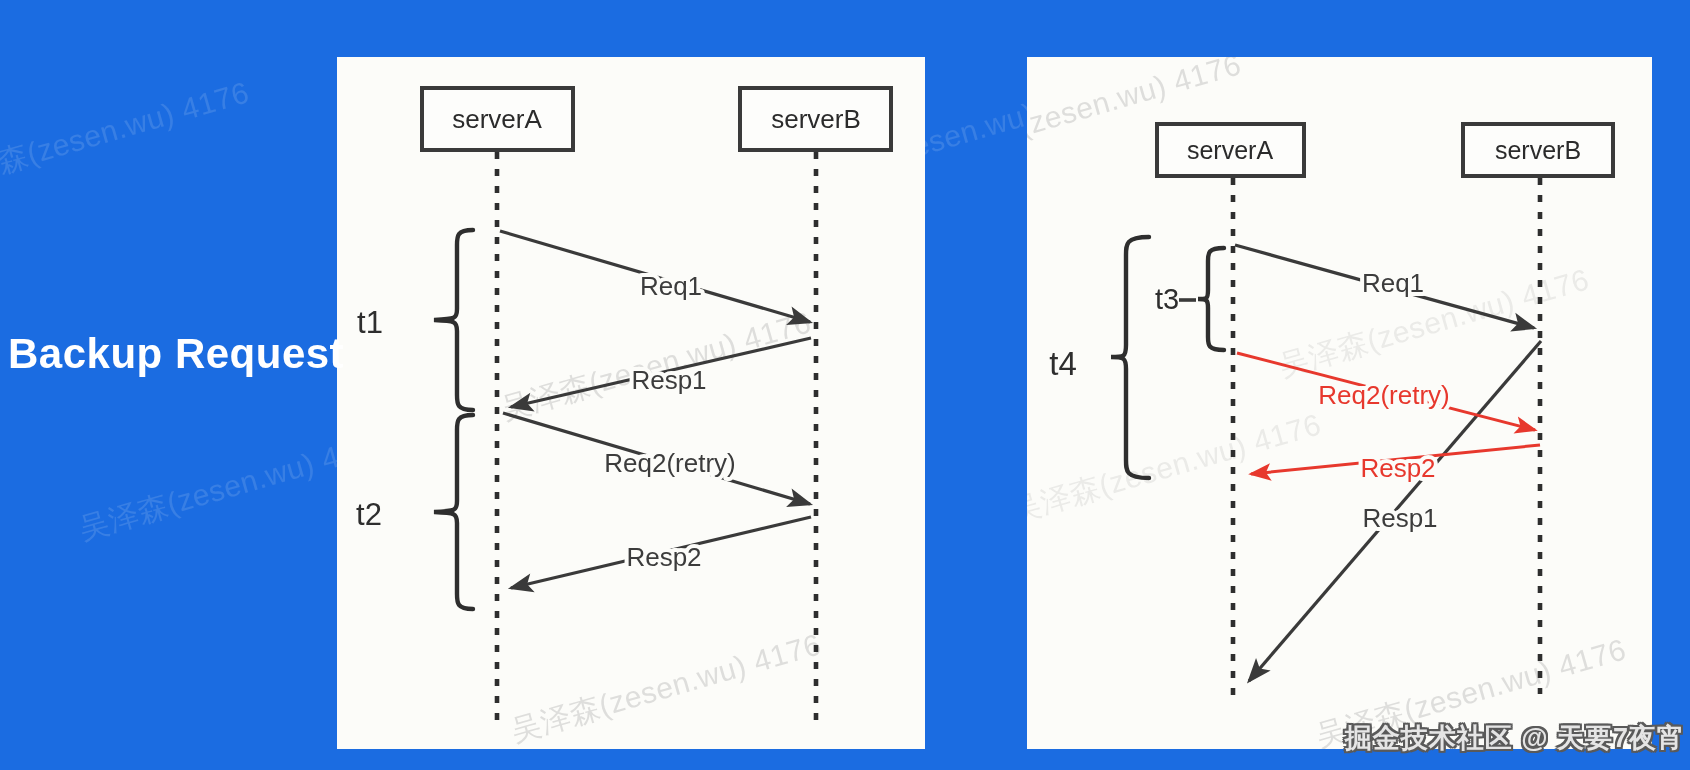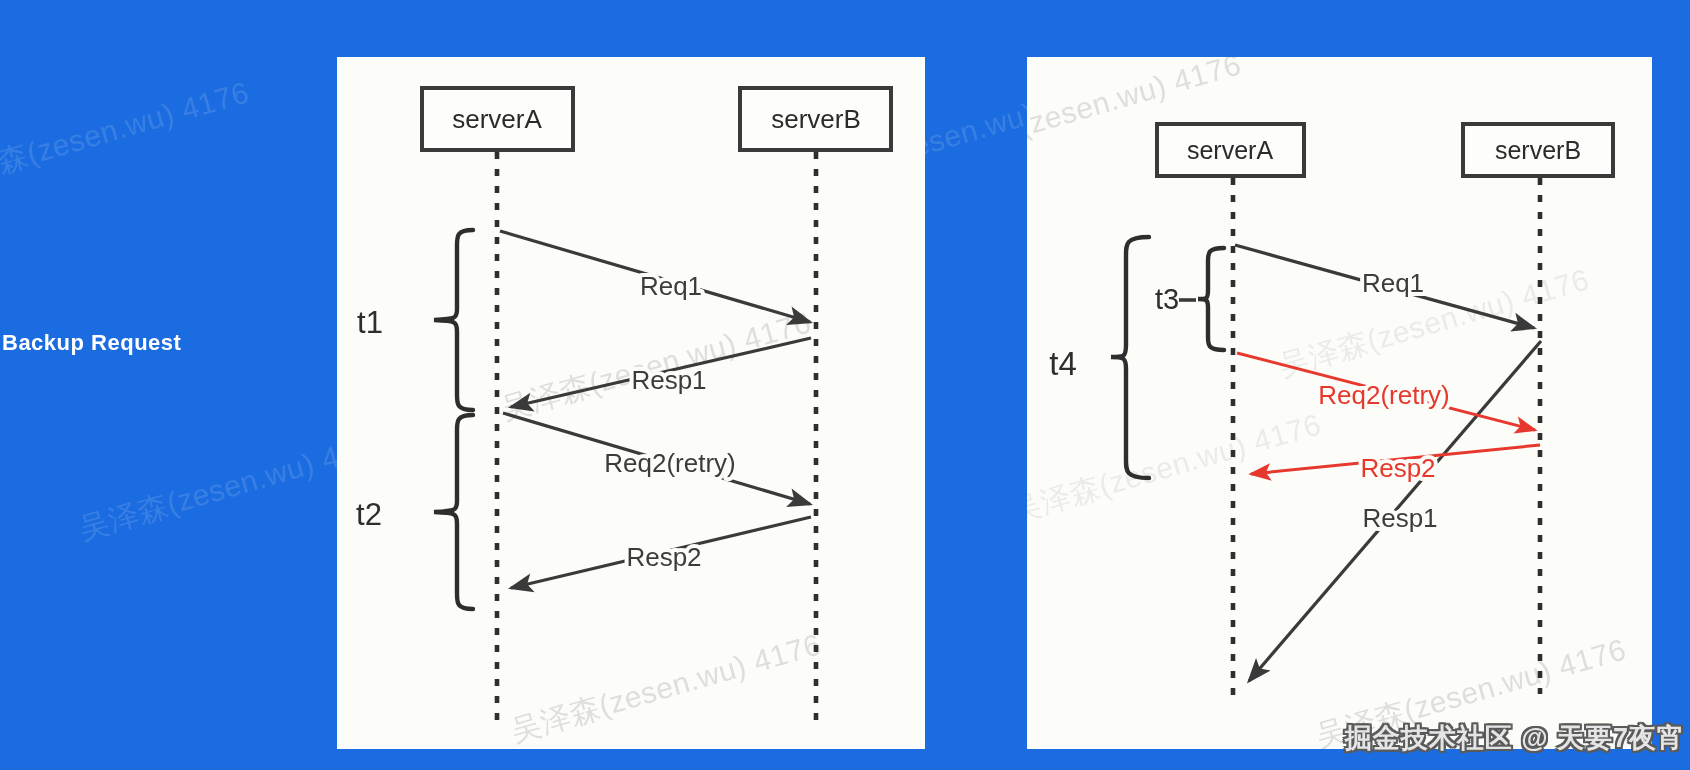--- a/index.html
+++ b/index.html
@@ -3,22 +3,22 @@
 <meta charset="utf-8">
 <style>
   :root{
     --background:#1B6CE1; --panel:#FCFCF9; --ink:#3A3A3A; --retry:#E7382D; --title-text:#FFFFFF;
   }
   html,body{margin:0;padding:0;}
   body{background:#0a0a0a;font-family:"Liberation Sans","DejaVu Sans",sans-serif;}
   #stage{position:relative;width:1690px;height:770px;background:var(--background);overflow:hidden;}
 
   .slide-title{
-    position:absolute;left:2px;top:330px;
-    font-size:22px;font-weight:bold;color:var(--title-text);letter-spacing:.5px;
+    position:absolute;left:8px;top:330px;
+    font-size:42px;font-weight:bold;color:var(--title-text);letter-spacing:.5px;
     white-space:nowrap;z-index:3;
   }
 
   .panel{
     position:absolute;top:57px;height:692px;background:var(--panel);
     overflow:hidden;z-index:2;
   }
   #panel-left{left:337px;width:588px;}
   #panel-right{left:1027px;width:625px;}
   .panel svg{position:absolute;left:0;top:0;z-index:2;}

